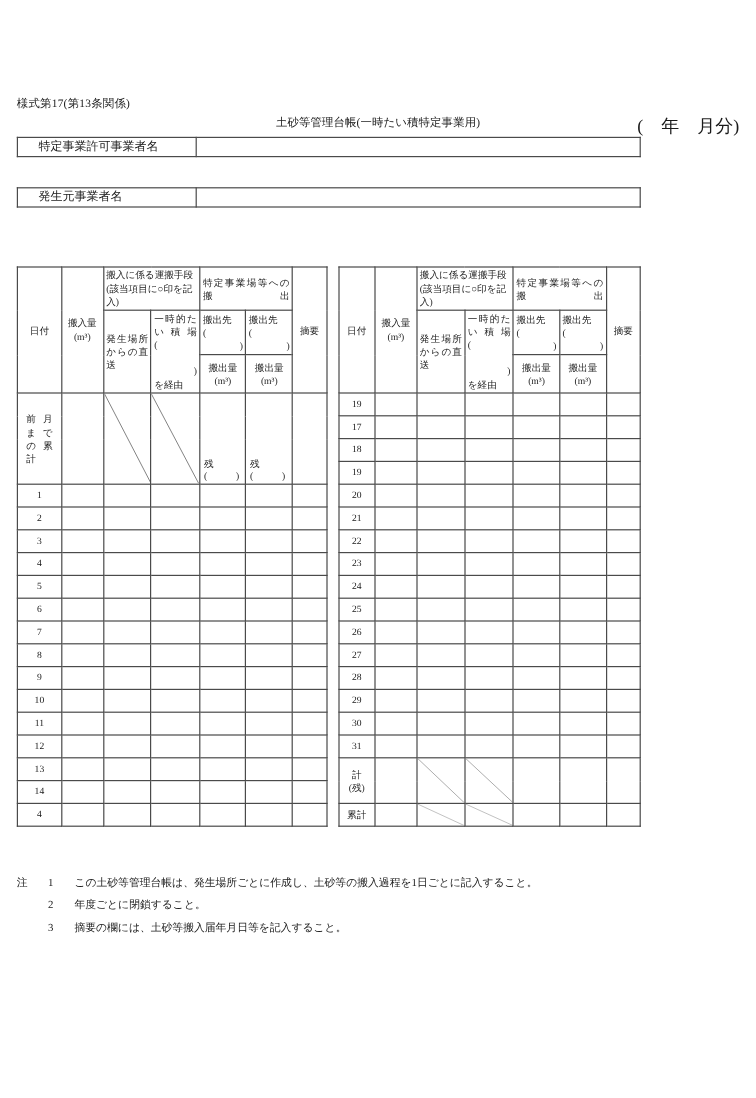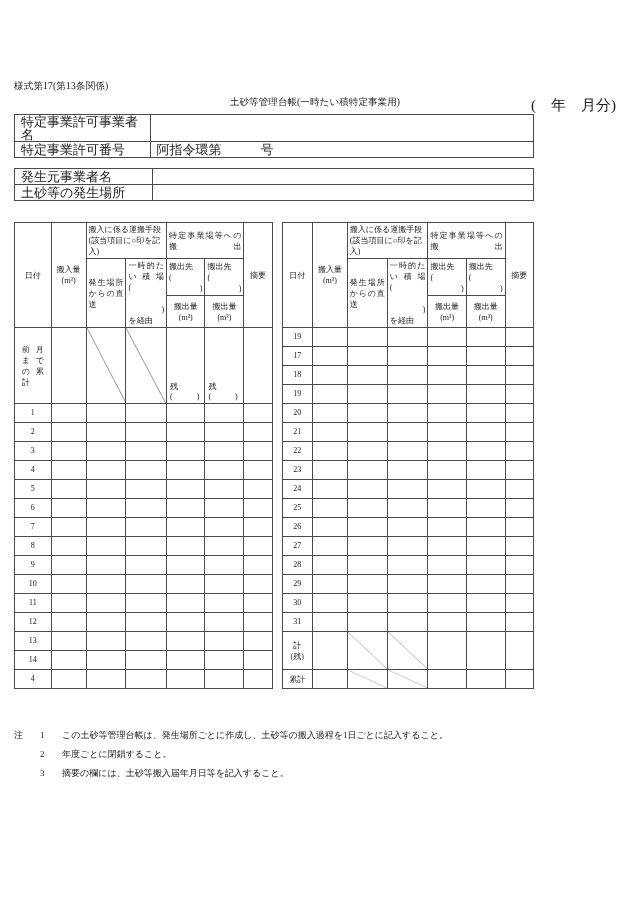--- a/index.html
+++ b/index.html
@@ -59,30 +59,30 @@
 
   
   table.info {
     position: absolute;
     border-collapse: collapse;
     table-layout: fixed;
   }
   table.info td {
     border: 1px solid #4a4a4a;
     height: 15px;
-    font-size: 13px;
-    padding: 0 6px;
+    font-size: 10px;
+    padding: 0 17px;
     vertical-align: middle;
     line-height: 13px;
   }
   table.info td.lbl { width: 150px; }
   table.info td.val { width: 450px; }
 
   #info1 { left: 14px; top: 114px; }
-  #info2 { left: 14px; top: 168px; }
+  #info2 { left: 14px; top: 156px; }
 
   
   .ledger {
     position: absolute;
     left: 14px;
     top: 222px;
     border-collapse: collapse;
     table-layout: fixed;
     font-size: 8px;
   }
@@ -173,35 +173,27 @@
     <div class="doc-title">土砂等管理台帳(一時たい積特定事業用)</div>
     <div class="period">(    年    月分)</div>
   </div>
 
   <table class="info" id="info1">
     <tbody>
       <tr>
         <td class="lbl">特定事業許可事業者名</td>
         <td class="val"></td>
       </tr>
-      <tr>
-        <td class="lbl">特定事業許可番号</td>
-        <td class="val">阿指令環第　　　号</td>
-      </tr>
     </tbody>
   </table>
 
   <table class="info" id="info2">
     <tbody>
       <tr>
         <td class="lbl">発生元事業者名</td>
-        <td class="val"></td>
-      </tr>
-      <tr>
-        <td class="lbl">土砂等の発生場所</td>
         <td class="val"></td>
       </tr>
     </tbody>
   </table>
 
   <table class="ledger">
     <colgroup>
       <col style="width:36px">
         <col style="width:42px">
         <col style="width:52px">

